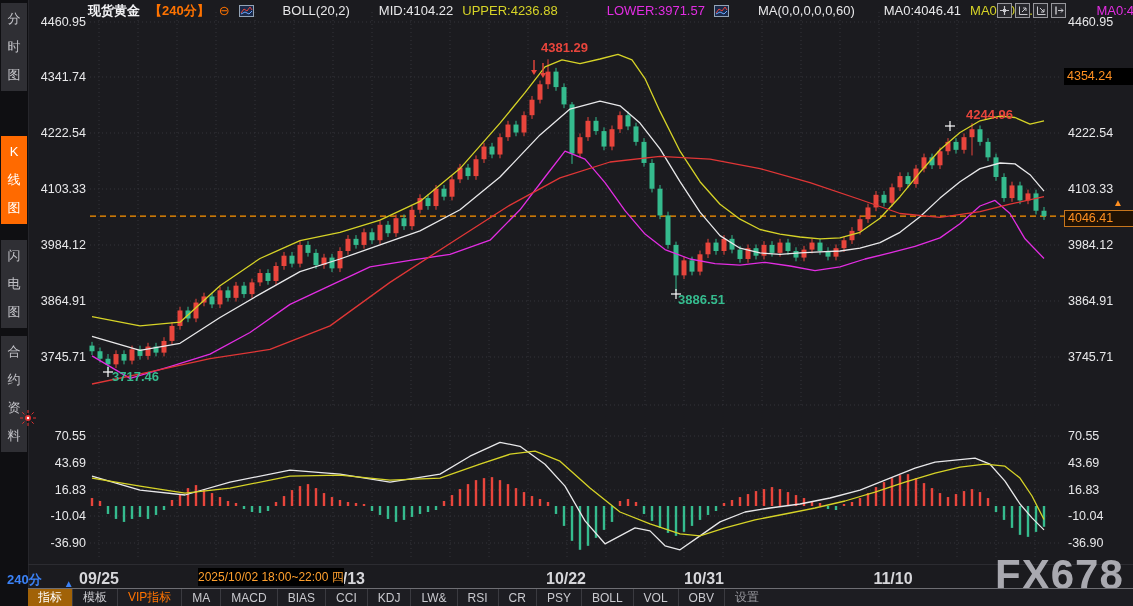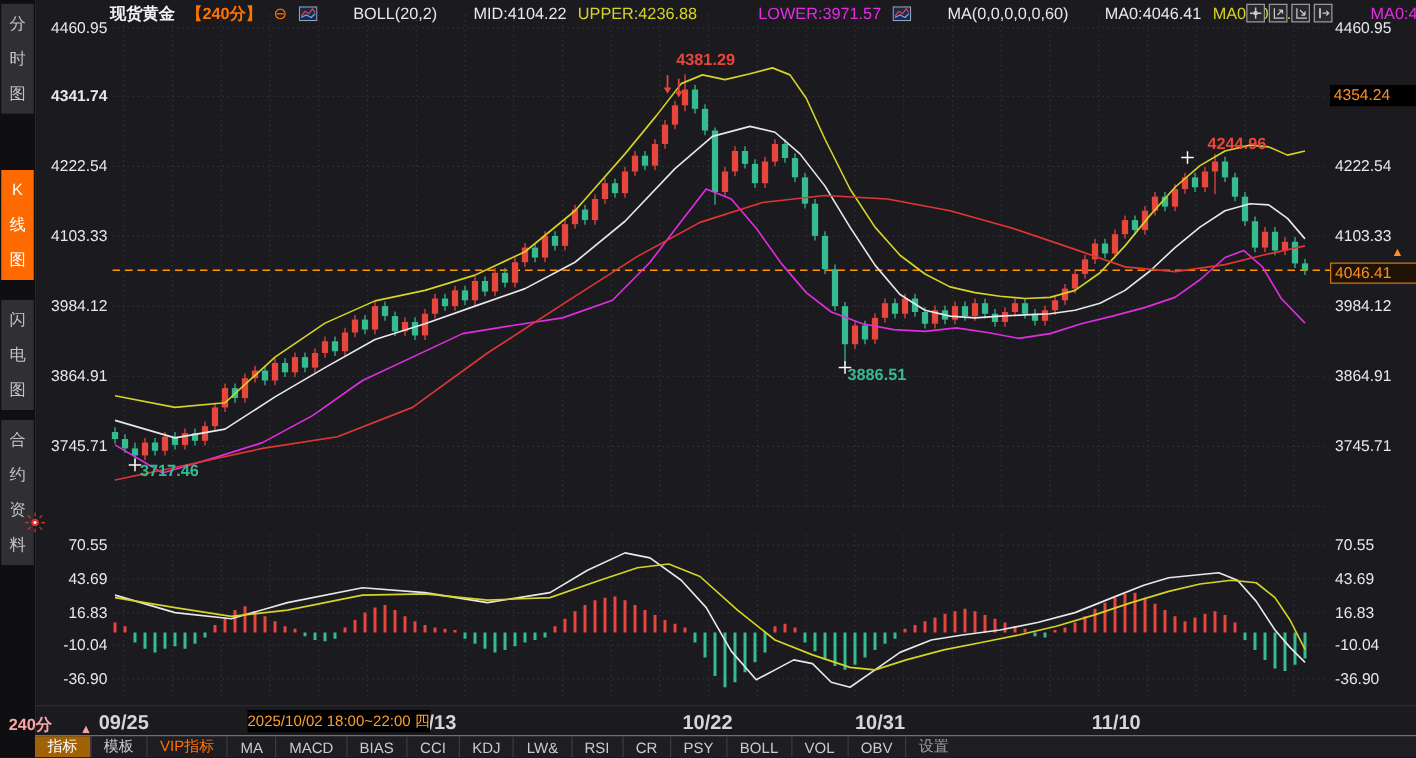--- a/index.html
+++ b/index.html
@@ -32,21 +32,21 @@
   
   .xlab{position:absolute;top:570px;transform:translateX(-50%);font-size:16px;font-weight:700;color:#d6d6da;z-index:3;}
   .xtip{position:absolute;top:568px;left:198px;height:18px;line-height:18px;padding:0 0;background:#000;
         color:#ffa02e;font-size:12px;white-space:nowrap;z-index:5;}
   
   .mh{position:absolute;top:408px;left:90px;display:flex;gap:14px;font-size:12.5px;z-index:3;white-space:nowrap;}
   
   .ann{position:absolute;font-size:13px;font-weight:700;z-index:3;}
   .ann.up{color:#e8453c;} .ann.dn{color:#35bb8e;}
   
-  .period{position:absolute;left:7px;top:571px;display:flex;align-items:flex-end;gap:22px;color:#fca5a5;
+  .period{position:absolute;left:7px;top:571px;display:flex;align-items:flex-end;gap:22px;color:#3b82f6;
           font-weight:700;font-size:13px;z-index:3;cursor:pointer;}
   .period .arr{font-size:10px;}
   .toolbar{position:absolute;left:28px;right:0;bottom:0;height:17px;display:flex;background:#1d1d22;
            border-top:1px solid #6e6e73;font-size:12px;color:#c9c9ce;z-index:6;}
   .tb{padding:0 10px;display:flex;align-items:center;border-right:1px solid #3a3a40;cursor:pointer;white-space:nowrap;}
   .tb.active{background:#a16207;color:#fff;}
   .tb.vip{color:#ff7300;}
   .tb.dim{color:#9a9aa0;border-right:none;}
   .watermark{position:absolute;left:995px;top:551px;font-size:42px;font-weight:700;color:rgba(185,185,192,.9);
              letter-spacing:1px;z-index:2;}
@@ -597,20 +597,21 @@
       <div class="tb">LW&amp;</div>
       <div class="tb">RSI</div>
       <div class="tb">CR</div>
       <div class="tb">PSY</div>
       <div class="tb">BOLL</div>
       <div class="tb">VOL</div>
       <div class="tb">OBV</div>
       <div class="tb dim">设置</div>
     </div>
 
+  <div class="watermark">FX678</div>
 <div class="side-item" style="top: 3px;">
       <span>分</span>
       <span>时</span>
       <span>图</span>
     </div>
     <div class="side-item active" style="top: 136px;">
       <span>K</span>
       <span>线</span>
       <span>图</span>
     </div>
@@ -619,21 +620,21 @@
       <span>电</span>
       <span>图</span>
     </div>
     <div class="side-item" style="top: 336px;">
       <span>合</span>
       <span>约</span>
       <span>资</span>
       <span>料</span>
     </div>
     <div class="ax axl" style="top: 14px;">4460.95</div>
-    <div class="ax axl" style="top: 69px; font-weight: bold;">4341.74</div>
+    <div class="ax axl" style="top: 69px;">4341.74</div>
     <div class="ax axl" style="top: 125px;">4222.54</div>
     <div class="ax axl" style="top: 181px;">4103.33</div>
     <div class="ax axl" style="top: 237px;">3984.12</div>
     <div class="ax axl" style="top: 293px;">3864.91</div>
     <div class="ax axl" style="top: 349px;">3745.71</div>
     <div class="ax axr" style="top: 14px;">4460.95</div>
     <div class="ax axr" style="top: 125px;">4222.54</div>
     <div class="ax axr" style="top: 181px;">4103.33</div>
     <div class="ax axr" style="top: 237px;">3984.12</div>
     <div class="ax axr" style="top: 293px;">3864.91</div>

